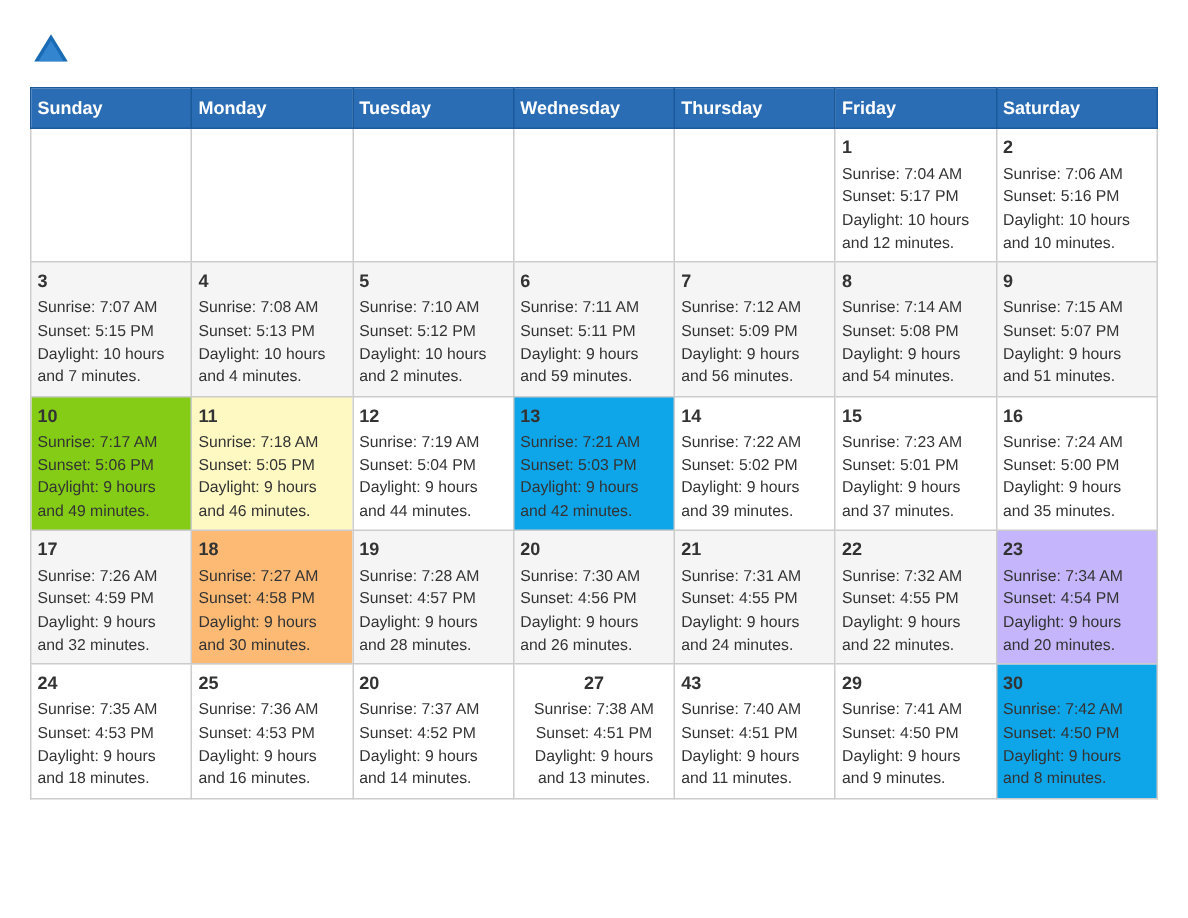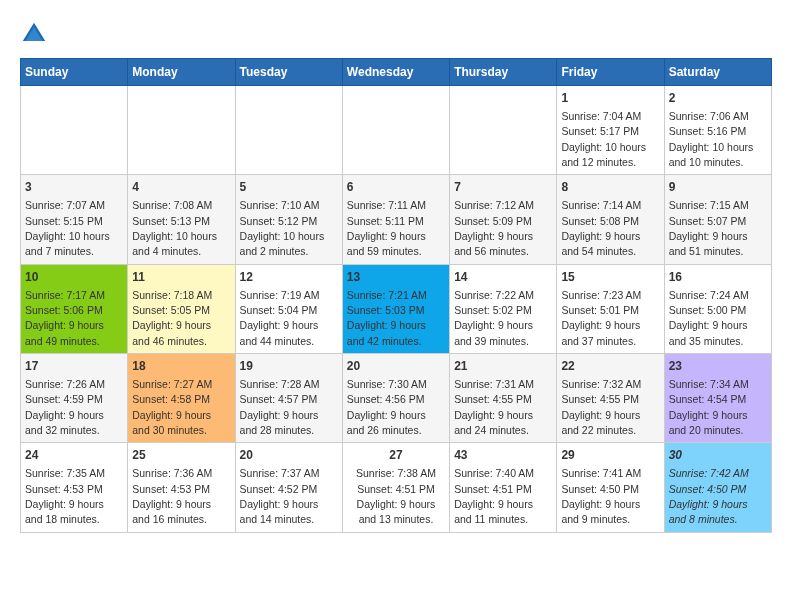--- a/index.html
+++ b/index.html
@@ -212,18 +212,18 @@
 Daylight: 9 hours and 14 minutes.</span></td>
         <td style="background: rgb(255, 255, 255); text-align: center;"><span class="day-number">27</span><span class="day-info" style="white-space: pre-line;">Sunrise: 7:38 AM
 Sunset: 4:51 PM
 Daylight: 9 hours and 13 minutes.</span></td>
         <td style="background: rgb(255, 255, 255);"><span class="day-number">43</span><span class="day-info" style="white-space: pre-line;">Sunrise: 7:40 AM
 Sunset: 4:51 PM
 Daylight: 9 hours and 11 minutes.</span></td>
         <td style="background: rgb(255, 255, 255);"><span class="day-number">29</span><span class="day-info" style="white-space: pre-line;">Sunrise: 7:41 AM
 Sunset: 4:50 PM
 Daylight: 9 hours and 9 minutes.</span></td>
-        <td style="background: #7dd3fc; font-style: italic;"><span class="day-number">30</span><span class="day-info" style="white-space: pre-line;">Sunrise: 7:42 AM
+        <td style="background: #0ea5e9;"><span class="day-number">30</span><span class="day-info" style="white-space: pre-line;">Sunrise: 7:42 AM
 Sunset: 4:50 PM
 Daylight: 9 hours and 8 minutes.</span></td>
       </tr>
     </tbody>
 </table>
 
 </body></html>

